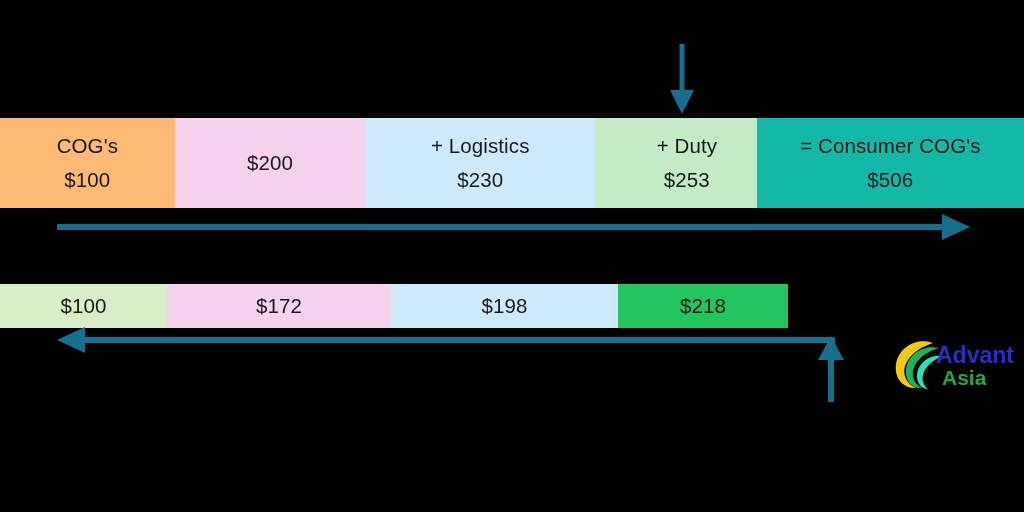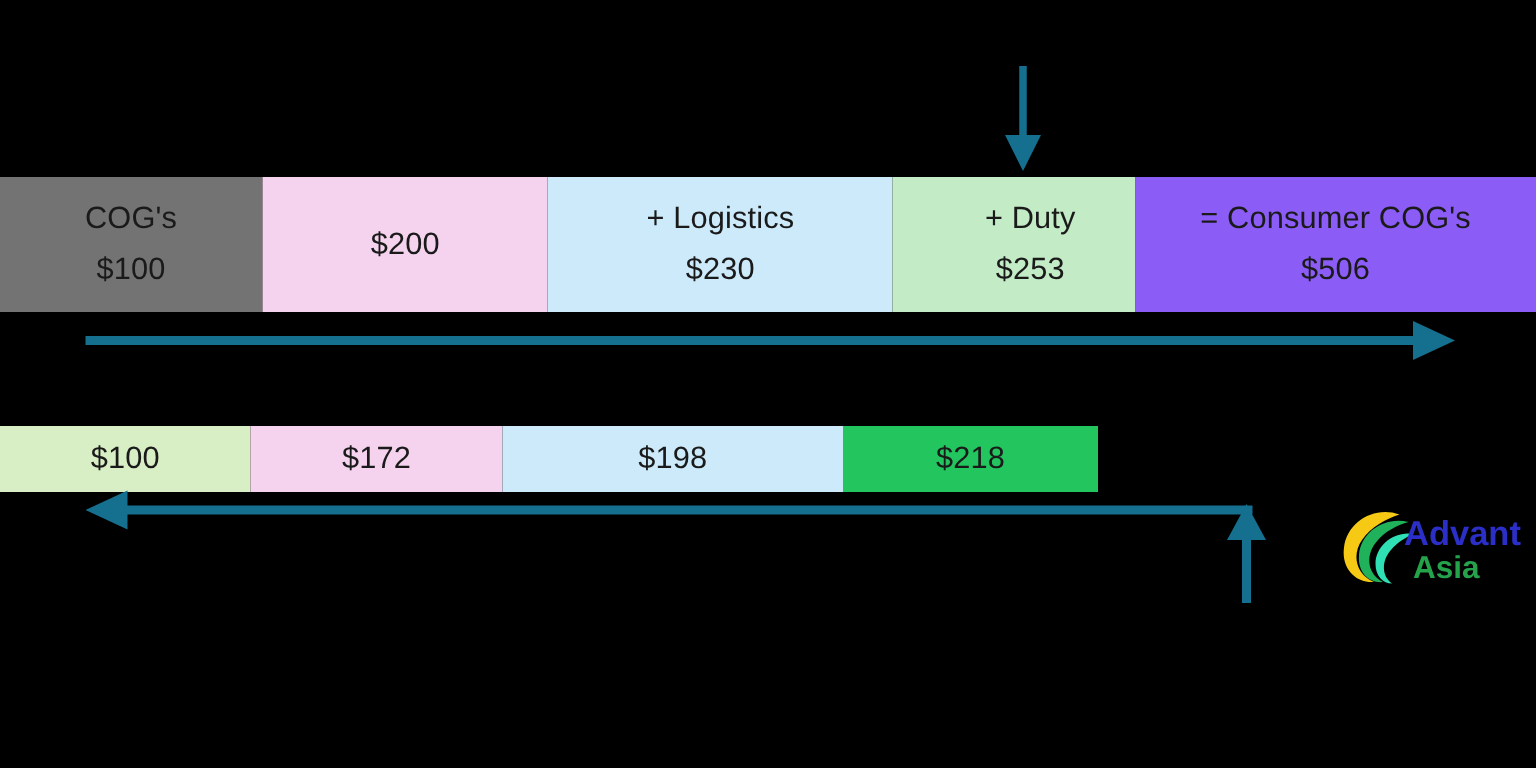--- a/index.html
+++ b/index.html
@@ -79,46 +79,46 @@
     width: 126px;
     height: 56px;
   }
   #logo-mark { position: absolute; left: 0; top: 2px; width: 54px; height: 52px; }
   #logo-wordmark { position: absolute; left: 40px; top: 2px; width: 86px; height: 52px; }
 </style>
 </head>
 <body>
 
 <div class="row" id="row-top">
-  <div class="cell" style="width:185px;background:#737373;">
+  <div class="cell" style="width:185px;background:#fdba74;">
     <span class="cell-label">COG's</span>
     <span class="cell-value">$100</span>
   </div>
   <div class="cell" style="width:202px;background:#f5d3ee;">
     <span class="cell-value">$200</span>
   </div>
   <div class="cell" style="width:243px;background:#cdeafb;">
     <span class="cell-label">+ Logistics</span>
     <span class="cell-value">$230</span>
   </div>
   <div class="cell" style="width:170px;background:#c3ecc6;padding-left:22px;">
     <span class="cell-label">+ Duty</span>
     <span class="cell-value">$253</span>
   </div>
-  <div class="cell" style="width:283px;background:#8b5cf6;">
+  <div class="cell" style="width:283px;background:#14b8a6;">
     <span class="cell-label">= Consumer COG's</span>
     <span class="cell-value">$506</span>
   </div>
 </div>
 
 <div class="row" id="row-bottom">
   <div class="cell" style="width:167px;background:#d8eec4;">
     <span class="cell-value">$100</span>
   </div>
-  <div class="cell" style="width:168px;background:#f5d3ee;">
+  <div class="cell" style="width:224px;background:#f5d3ee;">
     <span class="cell-value">$172</span>
   </div>
   <div class="cell" style="width:227px;background:#cdeafb;">
     <span class="cell-value">$198</span>
   </div>
   <div class="cell" style="width:170px;background:#22c55e;">
     <span class="cell-value">$218</span>
   </div>
 </div>
 

